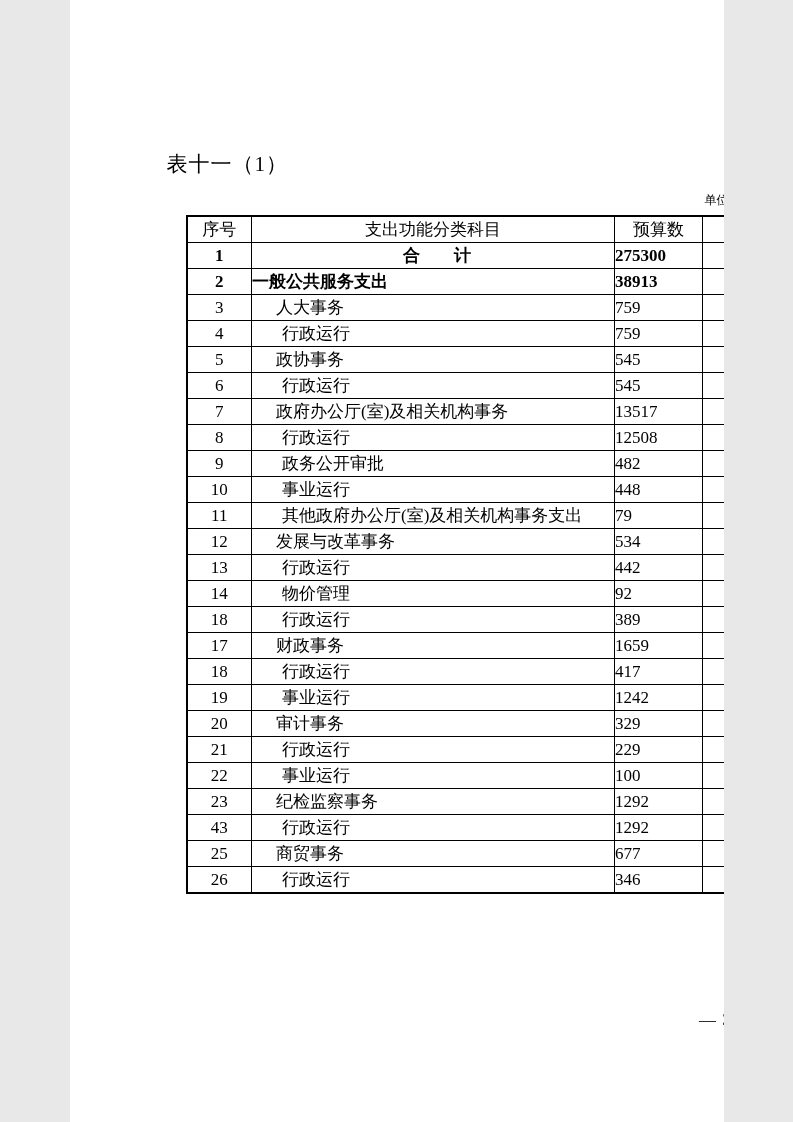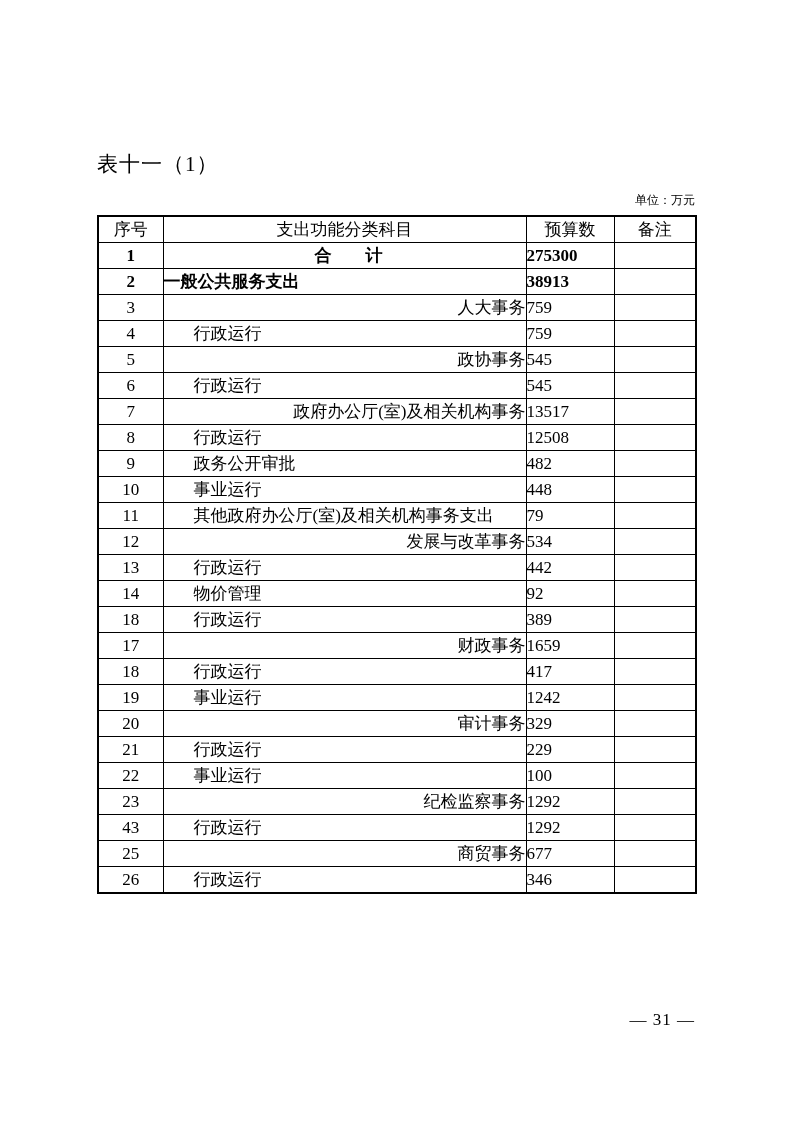--- a/index.html
+++ b/index.html
@@ -1,53 +1,53 @@
 <!DOCTYPE html>
 <html><head>
 <meta charset="utf-8">
 <style>
   html,body{margin:0;padding:0;background:#e8e8e8;}
   .page{
-    width:793px;height:1122px;background:#ffffff;position:relative;
+    width:654px;height:1122px;background:#ffffff;position:relative;
     margin:0 auto;font-family:"Liberation Serif","DejaVu Serif",serif;color:#000;
     overflow:hidden;
   }
   .doc{position:absolute;left:97px;top:150px;width:598px;}
   .table-label{
     font-size:21px;letter-spacing:1px;
     font-family:"Liberation Serif","DejaVu Serif",serif;
   }
   .doc-title{
     margin-top:16px;text-align:center;font-size:30px;font-weight:bold;
     white-space:nowrap;letter-spacing:0.5px;
     font-family:"Liberation Serif","DejaVu Serif",serif;
   }
   .unit-note{
     margin-top:14px;text-align:right;font-size:12px;
   }
   table.budget{
     margin-top:6px;width:598px;border-collapse:collapse;table-layout:fixed;
-    border:2px solid #000;font-size:17px;
+    border:2px solid #000;font-size:17px;margin-left:19px;
   }
   table.budget col.c1{width:65px;}
   table.budget col.c2{width:363px;}
   table.budget col.c3{width:88px;}
   table.budget col.c4{width:82px;}
   table.budget th, table.budget td{
     border:1px solid #000;height:25px;padding:0;overflow:hidden;
     white-space:nowrap;vertical-align:middle;font-weight:normal;
   }
   table.budget th{
     font-family:"Liberation Sans","DejaVu Sans",sans-serif;
     text-align:center;font-size:17px;
   }
   td.no{text-align:center;}
   td.subj{text-align:left;padding-left:10px;}
   td.subj.center{text-align:center;padding-left:8px;}
-  td.subj.ind1{padding-left:24px;text-align:right;}
+  td.subj.ind1{padding-left:24px;}
   td.subj.ind2{padding-left:30px;}
   td.budget-val{text-align:left;padding-right:10px;}
   tr.bold td{font-weight:bold;}
   .page-number{
     position:absolute;top:1010px;left:97px;width:598px;
     text-align:right;font-size:17px;letter-spacing:1px;
   }
 </style>
 </head>
 <body>

